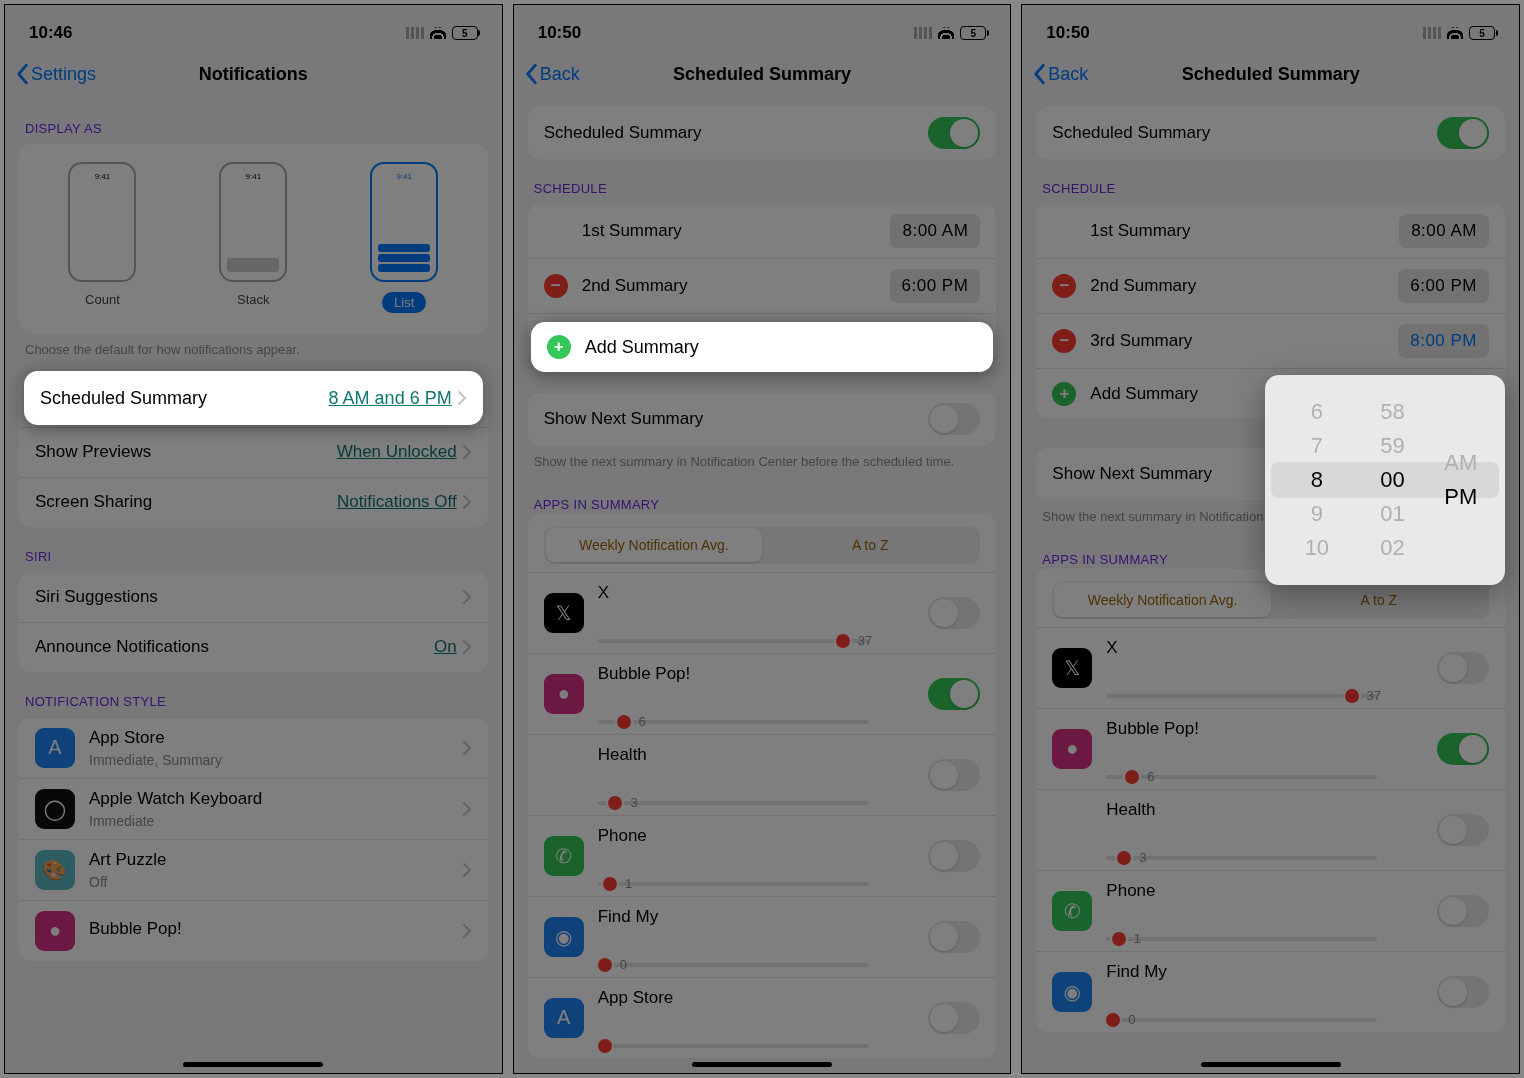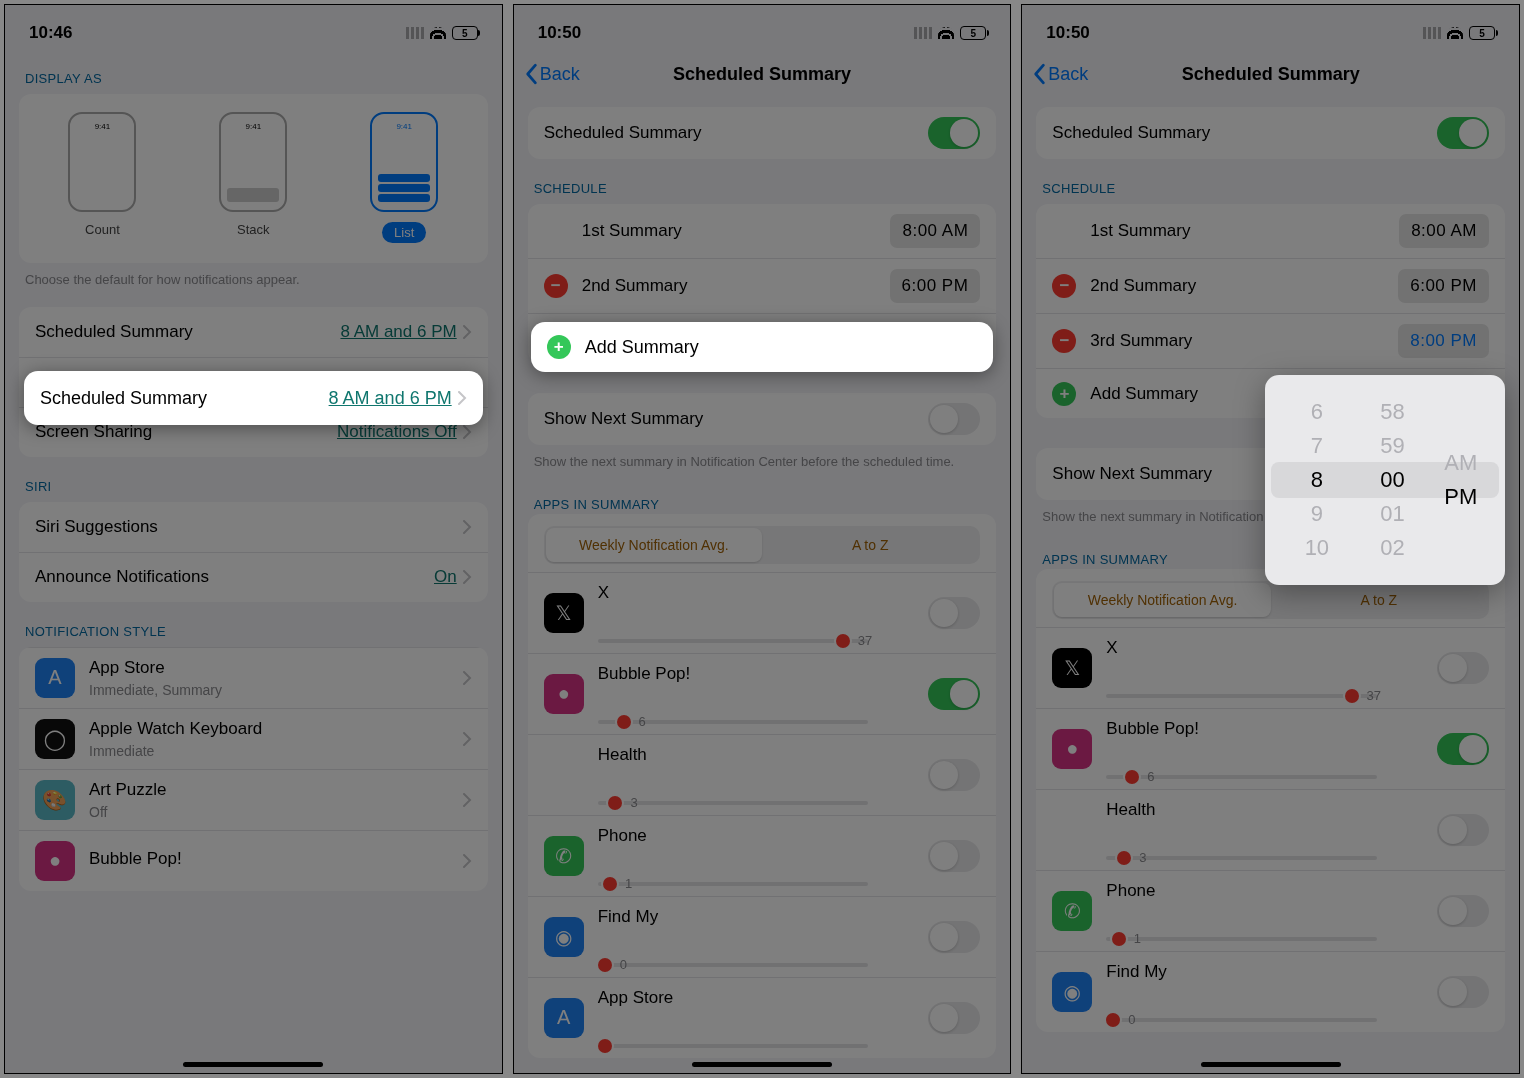--- a/index.html
+++ b/index.html
@@ -10,30 +10,30 @@
 .status-right { display: flex; align-items: center; gap: 6px; }
 .cell-icon, .wifi-icon, .batt-icon { display:inline-block; }
 .cell-icon { width:18px; height:12px; background: linear-gradient(to right, #000 0 3px, transparent 3px 5px, #000 5px 8px, transparent 8px 10px, #000 10px 13px, transparent 13px 15px, #000 15px 18px); opacity:.3; }
 .wifi-arc { width:16px; height:12px; border-radius: 12px 12px 0 0; background: radial-gradient(circle at 50% 100%, #000 0 30%, transparent 30% 45%, #000 45% 65%, transparent 65% 80%, #000 80% 100%); }
 .batt { width:26px; height:14px; border:1.5px solid #000; border-radius:4px; position:relative; display:flex; align-items:center; justify-content:center; font-size:10px; font-weight:700; }
 .batt::after { content:""; position:absolute; right:-3.5px; top:3px; width:2px; height:6px; background:#000; border-radius:0 2px 2px 0; }
 .navbar { display:flex; align-items:center; height:50px; padding:0 10px; position:relative; }
 .nav-back { display:flex; align-items:center; color:#007aff; font-size:18px; gap:2px; }
 .nav-back svg { width:14px; height:22px; }
 .nav-title { position:absolute; left:0; right:0; text-align:center; font-size:18px; font-weight:600; pointer-events:none; }
-.section-header { font-size:13px; color:#0369a1; text-transform:uppercase; padding: 22px 20px 8px; letter-spacing:.3px; }
+.section-header { font-size:13px; color:#6d28d9; text-transform:uppercase; padding: 22px 20px 8px; letter-spacing:.3px; }
 .section-footer { font-size:13px; color:#8a8a8e; padding:8px 20px 4px; line-height:1.35; }
 .group { background:#fff; margin:0 14px; border-radius:12px; overflow:hidden; }
 .row { display:flex; align-items:center; min-height:50px; padding:10px 16px; border-top:1px solid #e3e3e6; position:relative; }
 .group .row:first-child { border-top:none; }
 .row-label { font-size:17px; flex:1; }
 .row-value { font-size:17px; color:#0f766e;text-decoration:underline; }
 .chev { color:#c5c5c8; margin-left:6px; }
 .chev svg { width:9px; height:14px; display:block; }
-.mock { width:68px; height:100px; border:2px solid #aaa; border-radius:14px; background:#fff; position:relative; display:flex; flex-direction:column; align-items:center; padding-top:8px; }
+.mock { width:68px; height:120px; border:2px solid #aaa; border-radius:14px; background:#fff; position:relative; display:flex; flex-direction:column; align-items:center; padding-top:8px; }
 .mock .mtime { font-size:8px; margin-bottom:4px; }
 .mock.sel { border-color:#007aff; }
 .mock.sel .mtime { color:#007aff; }
 .mock-bars div { height:8px; border-radius:3px; margin:2px 6px; background:#ccc; }
 .mock.sel .mock-bars div { background:#007aff; }
 .mock-opts { display:flex; justify-content:space-around; padding:18px 8px 4px; }
 .mock-col { display:flex; flex-direction:column; align-items:center; gap:10px; }
 .mock-caption { font-size:13px; color:#444; }
 .mock-caption.pill { background:#007aff; color:#fff; padding:3px 12px; border-radius:12px; font-weight:500; }
 .toggle { width:52px; height:32px; border-radius:16px; background:#e9e9eb; position:relative; flex-shrink:0; }
@@ -72,20 +72,29 @@
   <div class="statusbar">
     <span>10:46</span>
     <span class="status-right">
       <span class="cell-icon"></span>
       <span class="wifi-arc"></span>
       <span class="batt">
           <span>5</span>
         </span>
     </span>
   </div>
+  <div class="navbar">
+    <div class="nav-back">
+      <svg viewBox="0 0 12 20">
+          <path d="M10 2 L3 10 L10 18" stroke="#007aff" stroke-width="2.5" fill="none" stroke-linecap="round" stroke-linejoin="round"></path>
+        </svg>
+      <span>Settings</span>
+    </div>
+    <div class="nav-title">Notifications</div>
+  </div>
 
   <div class="section-header">DISPLAY AS</div>
   <div class="group" style="padding-bottom:16px;">
     <div class="mock-opts">
       <div class="mock-col">
         <div class="mock">
             <span class="mtime">9:41</span>
           </div>
         <span class="mock-caption">Count</span>
       </div>

